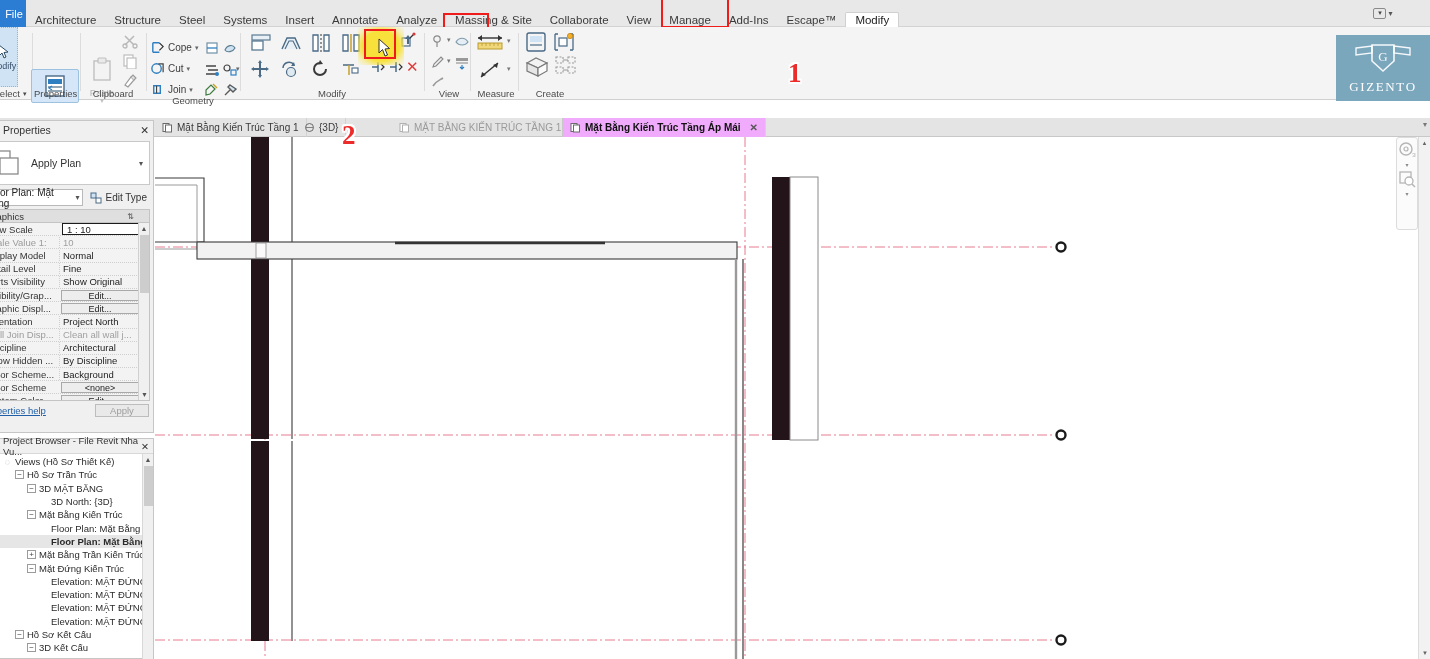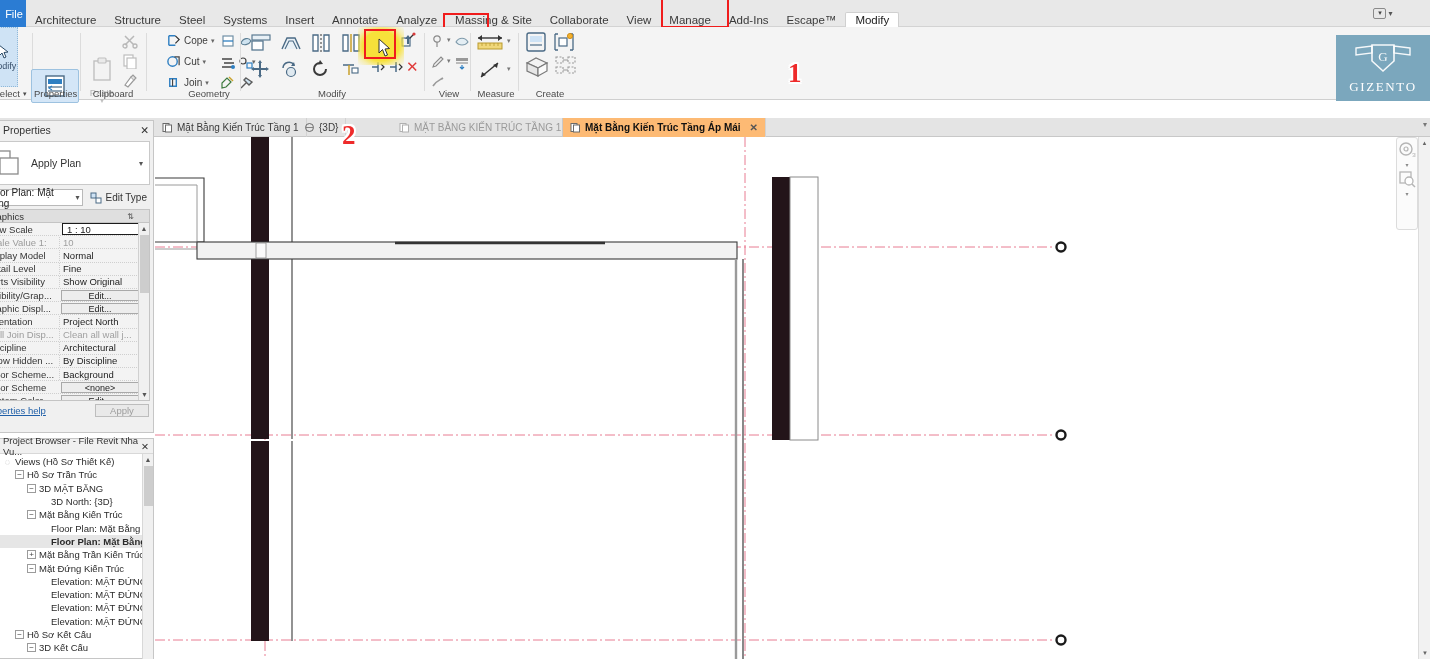--- a/index.html
+++ b/index.html
@@ -99,21 +99,21 @@
   
   .viewtabs{
     position:absolute; left:0; top:118px; width:1430px; height:19px;
     background:#e4e4e4; border-bottom:1px solid #c8c8c8;
   }
   .vtab{
     position:absolute; top:0; height:19px; display:flex; align-items:center; gap:4px;
     padding:0 7px; font-size:10px; color:#3a3a3a; white-space:nowrap;
     border-right:1px solid #d2d2d2;
   }
-  .vtab.active{ background:#fdba74; color:#111; font-weight:bold; border-left:1px solid #c8c8c8; }
+  .vtab.active{ background:#f0abfc; color:#111; font-weight:bold; border-left:1px solid #c8c8c8; }
   .vtab.dim{ color:#9a9a9a; }
   .vtab .vclose{ font-size:10px; color:#555; margin-left:5px; }
   .vico{ width:11px; height:11px; display:block; }
 
   
   .props{
     position:absolute; left:-22px; top:120px; width:176px; height:313px;
     background:#f0f0f0; border:1px solid #c6c6c6;
   }
   .props-hdr{
@@ -326,21 +326,21 @@
         <rect x="5" y="5" width="9" height="11" fill="#fff" stroke="#bdbdbd" stroke-width="1.2"></rect>
       </svg>
       <svg class="icoonly" style="left:40px; top:46px;" viewBox="0 0 16 16">
         <path d="M3 12 L9 4 L12 7 L6 14 Z" fill="#fff" stroke="#9a9a9a" stroke-width="1.2"></path>
         <path d="M9 4 L11 2 L14 5 L12 7" fill="#e0e0e0" stroke="#9a9a9a" stroke-width="1.1"></path>
       </svg>
       <div class="plabel">Clipboard</div>
     </div>
     <div class="panel-div" style="left:146px;"></div>
 
-    <div class="panel" style="left:164px; width:90px;">
+    <div class="panel" style="left:148px; width:90px;margin-top:7px;">
       <div class="smrow" style="left:2px; top:6px;">
         <svg class="sico" viewBox="0 0 16 16">
           <path d="M3 3 L3 13 M3 3 L10 3 M3 13 L10 13" stroke="#2e7fc2" stroke-width="1.5" fill="none"></path>
           <path d="M10 3 L14 7 L10 11" stroke="#333" stroke-width="1.3" fill="none"></path>
         </svg>
         <span class="slbl">Cope</span>
         <span class="sarr">▾</span>
       </div>
       <div class="smrow" style="left:2px; top:27px;">
         <svg class="sico" viewBox="0 0 16 16">

